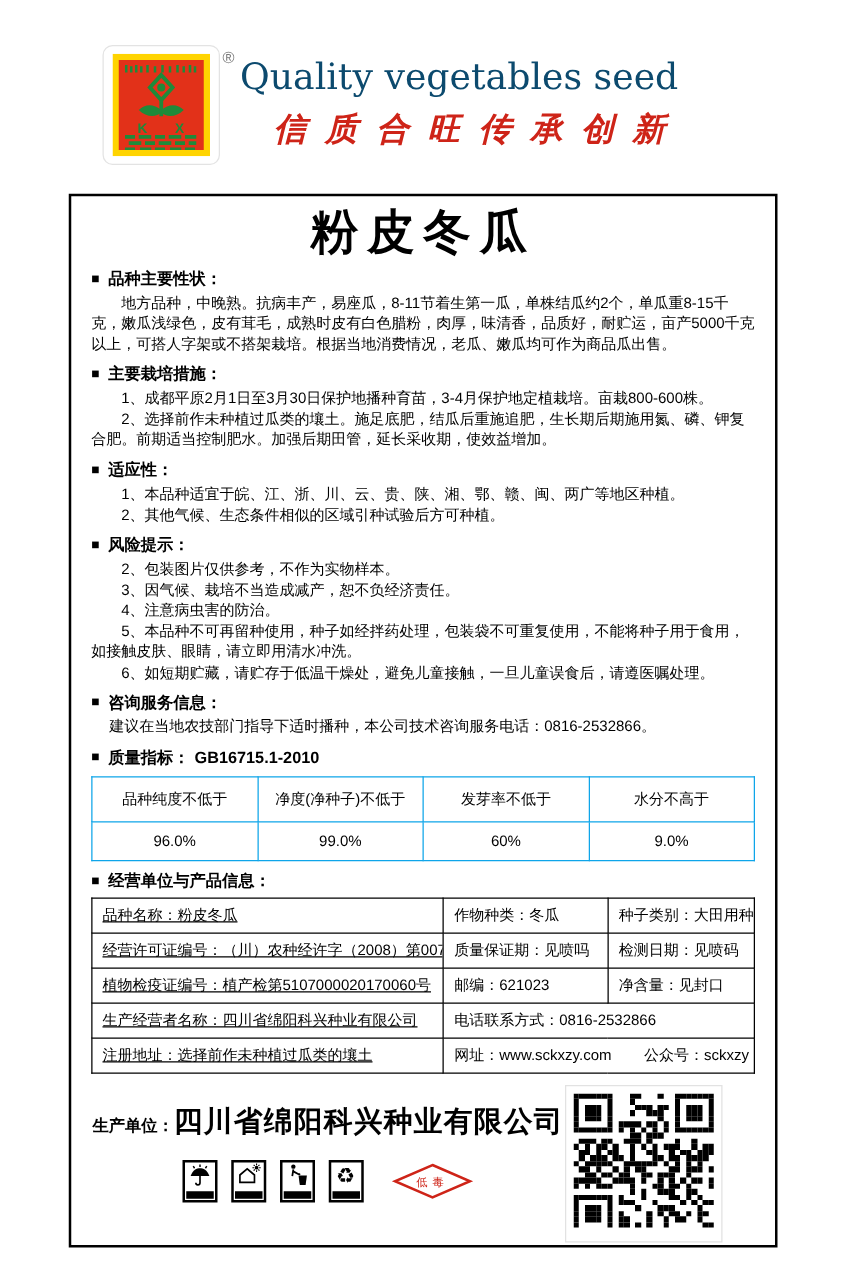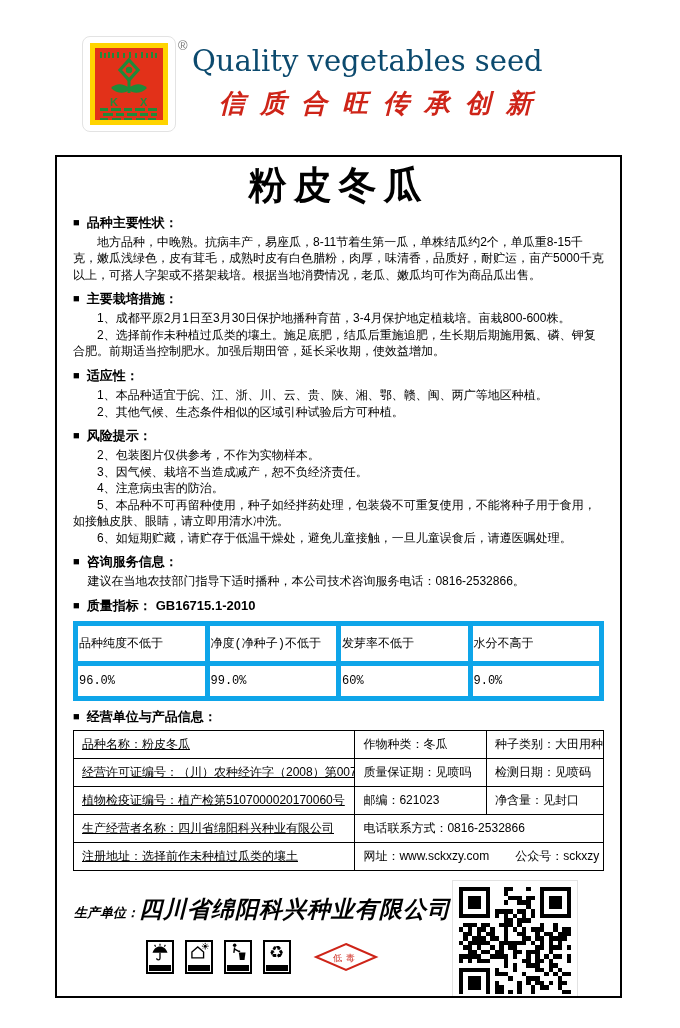--- a/index.html
+++ b/index.html
@@ -33,34 +33,34 @@
     font-size:38px;letter-spacing:7px;margin:2px 0 3px;line-height:1.15;
   }
   .sh{font-size:13px;font-weight:bold;margin:7px 0 2px;}
   .sh .bullet{font-size:11px;margin-right:7px;position:relative;top:-1px;}
   .body{font-size:12px;line-height:1.38;margin:0;}
   .indent{text-indent:2em;}
   .indent1{text-indent:1.2em;}
   .std{font-weight:bold;margin-left:4px;}
   
   .qtable{width:100%;border-collapse:collapse;margin-top:6px;table-layout:fixed;}
-  .qtable td{border:5px solid #0ea5e9;font-size:12px;font-family:Liberation Mono, monospace;}
+  .qtable td{border:1px solid #0ea5e9;text-align:center;font-size:12px;}
   .qtable tr.hd td{height:33px;}
   .qtable tr.vl td{height:28px;}
   
   .itable{width:100%;border-collapse:collapse;margin-top:4px;table-layout:fixed;}
   .itable td{border:1px solid #000;font-size:12px;height:27px;padding:0 8px;white-space:nowrap;overflow:hidden;}
   .itable .c0{width:55%;text-decoration:underline;}
   .itable .c1{width:24%;}
   .itable .c2{width:21%;}
   .gap-span{margin-left:26px;}
   
   .footer{display:flex;align-items:flex-start;margin-top:9px;}
   .footer-left{flex:1;padding-top:14px;}
-  .producer-line{display:flex;align-items:baseline;justify-content:center;font-style:italic;}
+  .producer-line{display:flex;align-items:baseline;justify-content:center;}
   .producer-label{font-size:13px;font-weight:bold;}
   .producer-name{font-size:23px;font-weight:bold;letter-spacing:1px;}
   .icons-row{display:flex;align-items:center;justify-content:center;gap:11px;margin-top:15px;}
   .pkg-icon{
     width:28px;height:34px;border:2px solid #000;box-sizing:border-box;background:#fff;
     display:flex;flex-direction:column;align-items:center;justify-content:flex-start;
   }
   .pkg-icon .pict{width:22px;height:21px;display:flex;align-items:center;justify-content:center;}
   .pkg-icon .bar{width:22px;height:6px;background:#000;margin-top:auto;margin-bottom:1px;
     color:#fff;font-size:4px;line-height:6px;text-align:center;overflow:hidden;letter-spacing:1px;}

